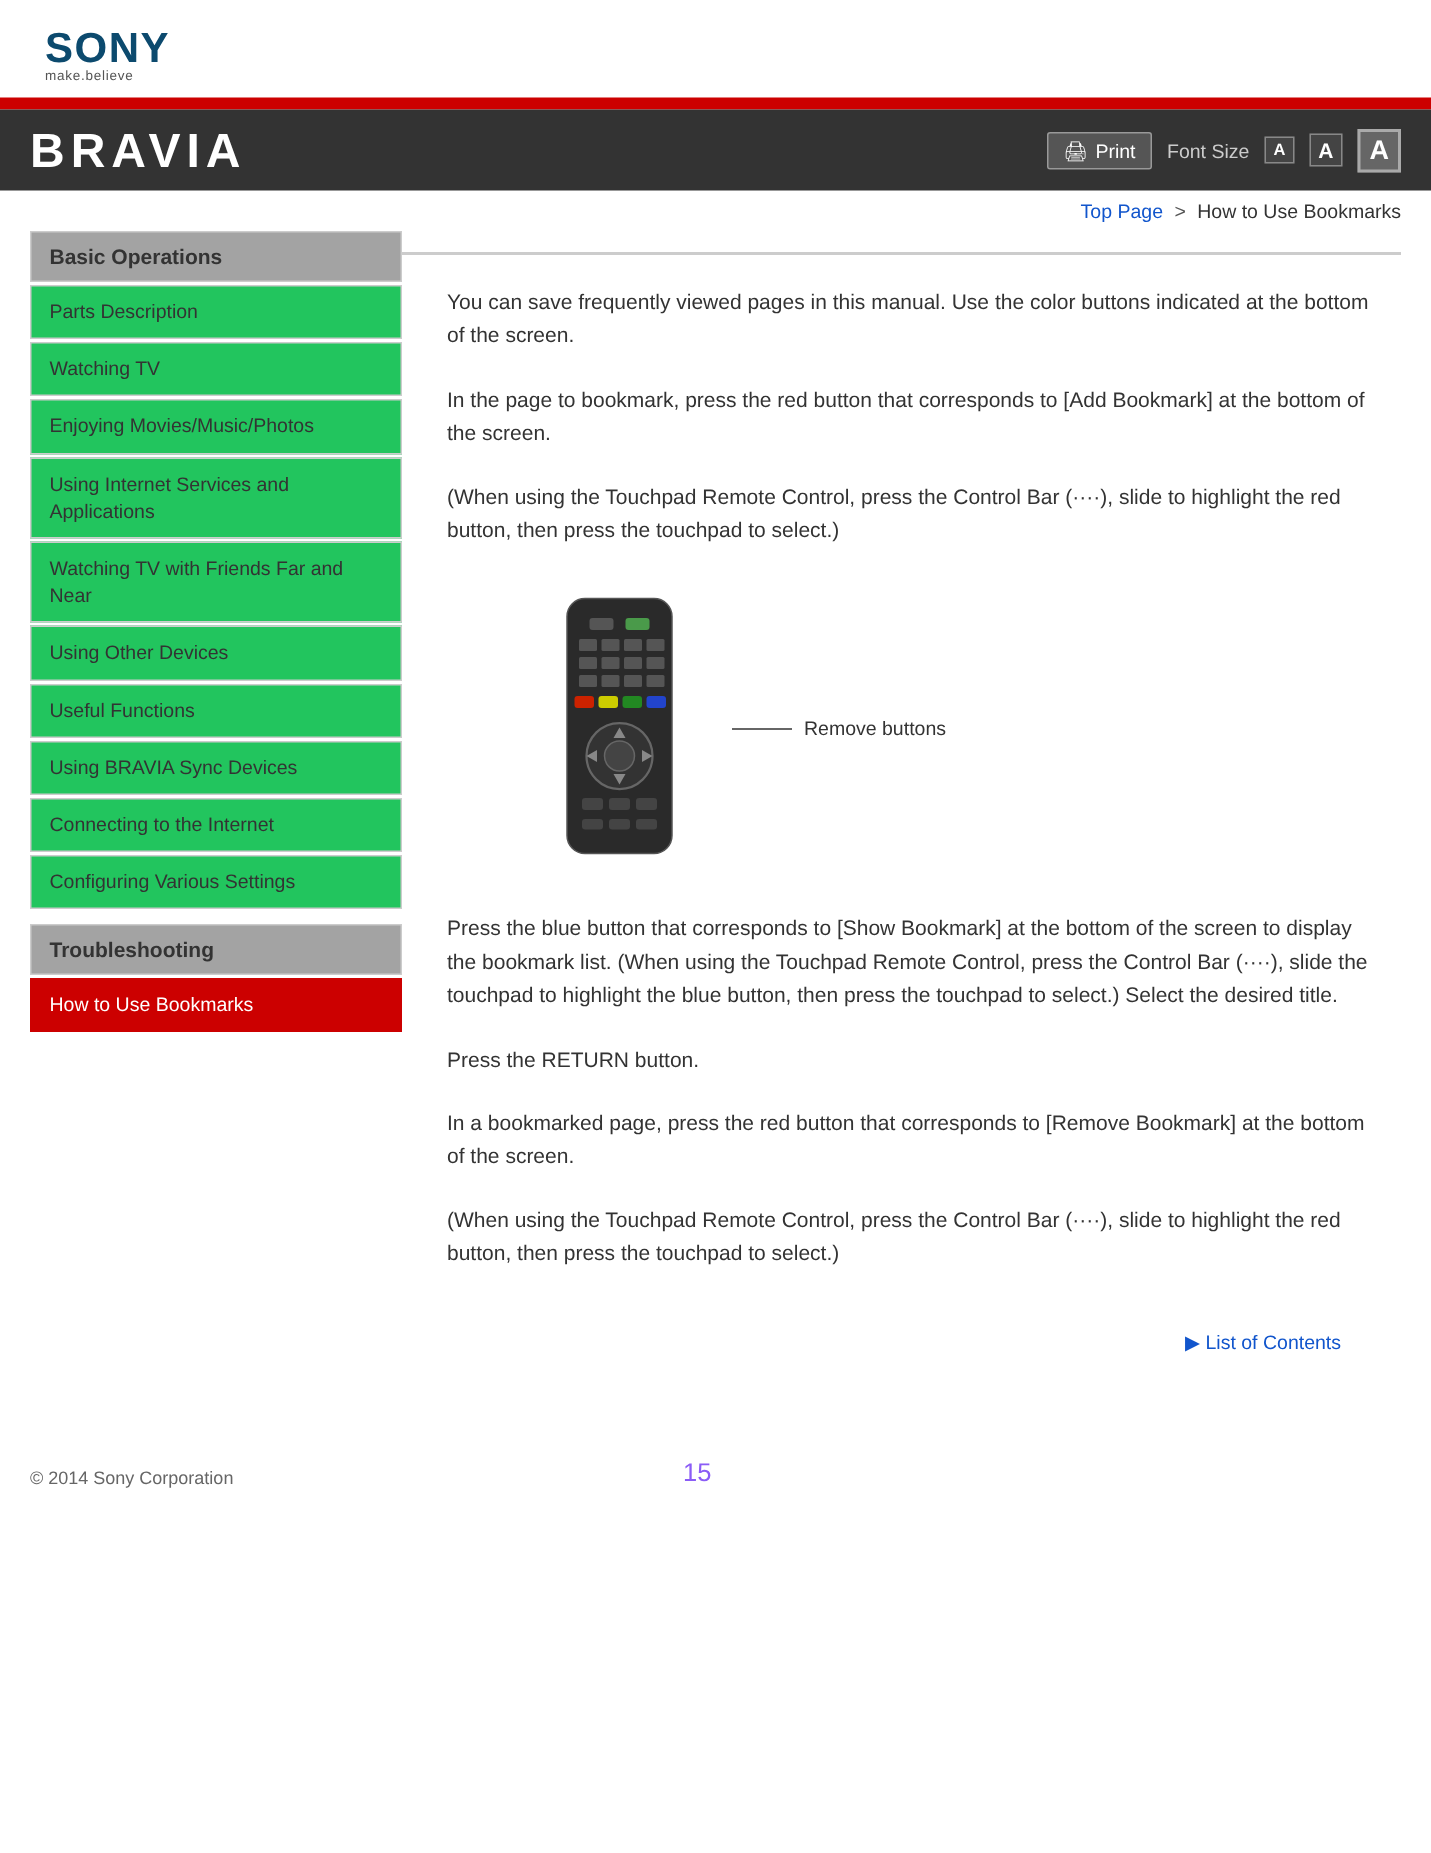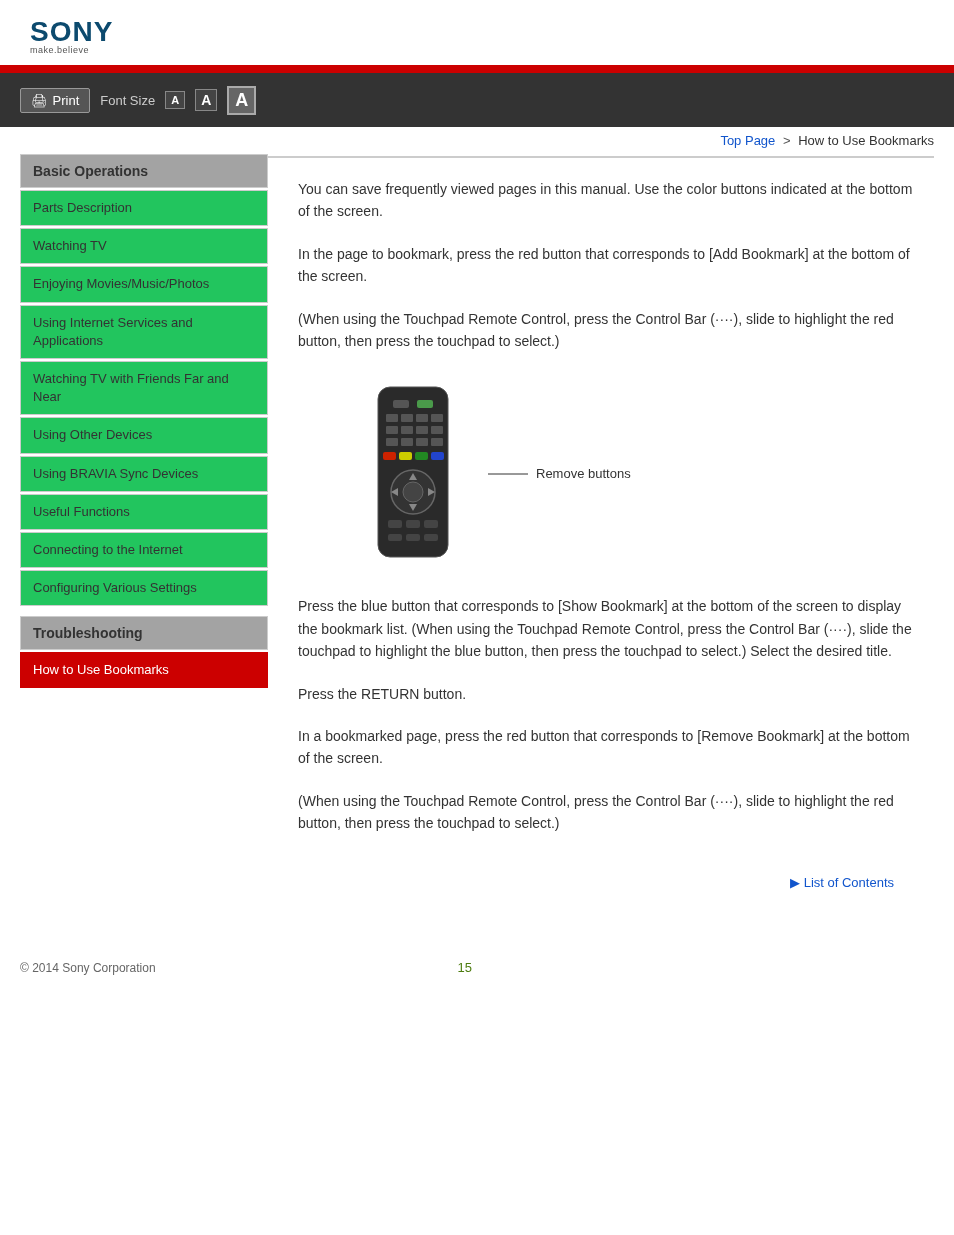--- a/index.html
+++ b/index.html
@@ -140,21 +140,21 @@
     }
     .sidebar-divider {
       height: 8px;
     }
 
     
     .content-area {
       flex: 1;
       padding: 14px 20px 20px 30px;
       border-top: 2px solid #ccc;
-      margin-top: 2px;
+      margin-top: 14px;
       padding-top: 20px;
     }
 
     .content-para {
       font-size: 14px;
       line-height: 1.6;
       color: #333;
       margin-bottom: 20px;
     }
 
@@ -194,22 +194,22 @@
       justify-content: space-between;
       align-items: flex-end;
       padding: 10px 20px 10px 20px;
       margin-top: 10px;
     }
     .copyright {
       font-size: 12px;
       color: #666;
     }
     .page-number {
-      font-size: 13px;
-      color: #4d7c0f;
+      font-size: 17px;
+      color: #8b5cf6;
       text-align: center;
       flex: 1;
     }
 
     .red-bar {
       height: 8px;
       background: #cc0000;
       margin: 0;
     }
   </style>
@@ -219,20 +219,21 @@
 <div class="top-bar">
   <div class="sony-logo">
     <span class="sony-text">SONY</span>
     <span class="tagline">make.believe</span>
   </div>
 </div>
 
 <div class="red-bar"></div>
 
 <div class="bravia-bar">
+  <span class="bravia-title">BRAVIA</span>
   <div class="bravia-controls">
     <button class="print-btn">
       <span>🖨</span>
       <span>Print</span>
     </button>
     <span class="font-size-label">Font Size</span>
     <button class="font-btn" style="font-size:11px;">A</button>
     <button class="font-btn" style="font-size:14px;">A</button>
     <button class="font-btn large">A</button>
   </div>
@@ -248,22 +249,22 @@
 
   <div class="sidebar">
     <div class="sidebar-section-header">Basic Operations</div>
 
     <div class="sidebar-item">Parts Description</div>
     <div class="sidebar-item">Watching TV</div>
     <div class="sidebar-item">Enjoying Movies/Music/Photos</div>
     <div class="sidebar-item">Using Internet Services and Applications</div>
     <div class="sidebar-item">Watching TV with Friends Far and Near</div>
     <div class="sidebar-item">Using Other Devices</div>
+    <div class="sidebar-item">Useful Functions</div>
     <div class="sidebar-item">Using BRAVIA Sync Devices</div>
-    <div class="sidebar-item">Useful Functions</div>
     <div class="sidebar-item">Connecting to the Internet</div>
     <div class="sidebar-item">Configuring Various Settings</div>
 
     <div class="sidebar-divider"></div>
 
     <div class="sidebar-section-header">Troubleshooting</div>
 
     <div class="sidebar-item active">How to Use Bookmarks</div>
   </div>
 

